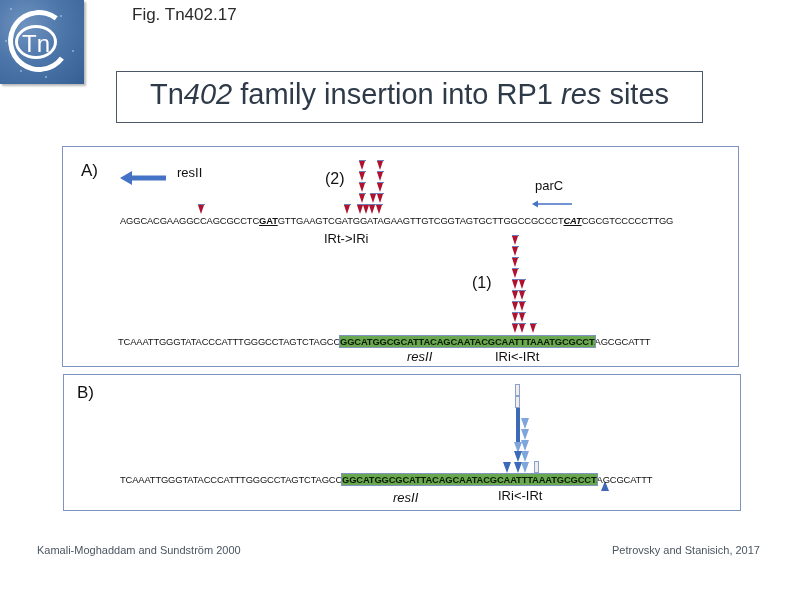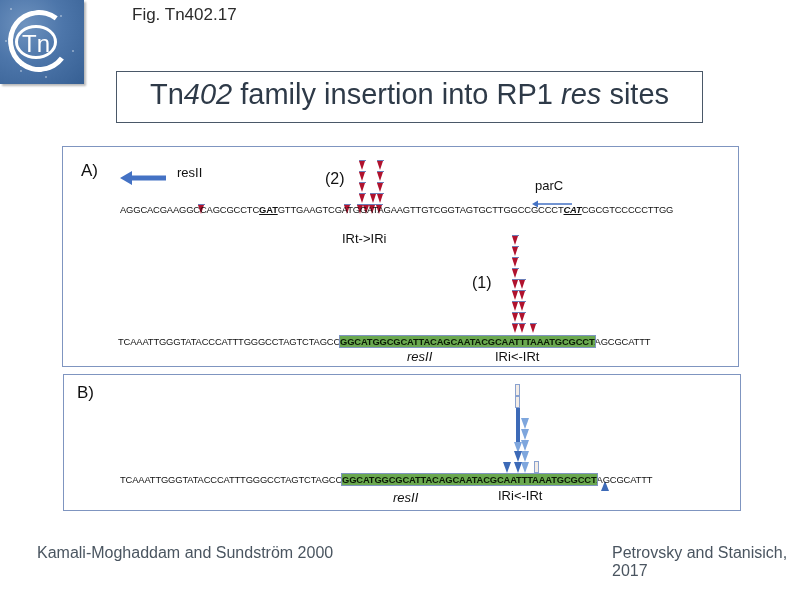--- a/index.html
+++ b/index.html
@@ -33,21 +33,21 @@
              border-top:9px solid #b0122e; }
   .tri-red::after { content:""; position:absolute; left:-3.5px; top:-10px; width:7px; height:1px; background:#6c7fb8; }
   .tri-blue { position:absolute; width:0; height:0; border-left:4px solid transparent; border-right:4px solid transparent;
               border-top:11px solid #3d6ab7; }
   .tri-blue-light { position:absolute; width:0; height:0; border-left:4px solid transparent; border-right:4px solid transparent;
               border-top:11px solid #7ea6dd; }
   .tri-blue-up { position:absolute; width:0; height:0; border-left:4px solid transparent; border-right:4px solid transparent;
               border-bottom:10px solid #3d6ab7; }
   .bar-pale { position:absolute; width:5px; height:12px; background:#f3ece6; border:1px solid #8aa2cf; box-sizing:border-box; }
   .bar-blue { position:absolute; width:4px; height:12px; background:#3d6ab7; }
-  .cite { font-size:16px; color:#4a5560; }
+  .cite { font-size:11px; color:#4a5560; }
 </style>
 </head>
 <body>
 
 <div class="abs logo">
   <span class="logo-speck" style="left:10px;top:8px"></span>
   <span class="logo-speck" style="left:60px;top:15px"></span>
   <span class="logo-speck" style="left:72px;top:50px"></span>
   <span class="logo-speck" style="left:20px;top:70px"></span>
   <span class="logo-speck" style="left:45px;top:76px"></span>
@@ -88,23 +88,23 @@
   <span class="tri-red" style="left:359px;top:183px"></span>
   <span class="tri-red" style="left:359px;top:172px"></span>
   <span class="tri-red" style="left:359px;top:161px"></span>
   <span class="tri-red" style="left:370px;top:194px"></span>
   <span class="tri-red" style="left:377px;top:194px"></span>
   <span class="tri-red" style="left:377px;top:183px"></span>
   <span class="tri-red" style="left:377px;top:172px"></span>
   <span class="tri-red" style="left:377px;top:161px"></span>
 </div>
 
-<div class="abs seq" style="left:120px;top:204px"><span>AGGCACGAAGGCCAGCGCCTC</span><span class="ul">GAT</span><span>GTTGAAGTCGATGGATAGAAGTTGTCGGTAGTGCTTGGCCGCCCT</span><span class="uli">CAT</span><span>CGCGTCCCCCTTGG</span></div>
+<div class="abs seq" style="left:120px;top:215px"><span>AGGCACGAAGGCCAGCGCCTC</span><span class="ul">GAT</span><span>GTTGAAGTCGATGGATAGAAGTTGTCGGTAGTGCTTGGCCGCCCT</span><span class="uli">CAT</span><span>CGCGTCCCCCTTGG</span></div>
 
-<div class="abs lbl" style="left:342px;top:231px">IRt-&gt;IRi</div>
+<div class="abs lbl" style="left:324px;top:231px">IRt-&gt;IRi</div>
 
 <div class="abs big" style="left:472px;top:274px">(1)</div>
 
 <div>
   <span class="tri-red" style="left:512px;top:236px"></span>
   <span class="tri-red" style="left:512px;top:247px"></span>
   <span class="tri-red" style="left:512px;top:258px"></span>
   <span class="tri-red" style="left:512px;top:269px"></span>
   <span class="tri-red" style="left:512px;top:280px"></span>
   <span class="tri-red" style="left:512px;top:291px"></span>

